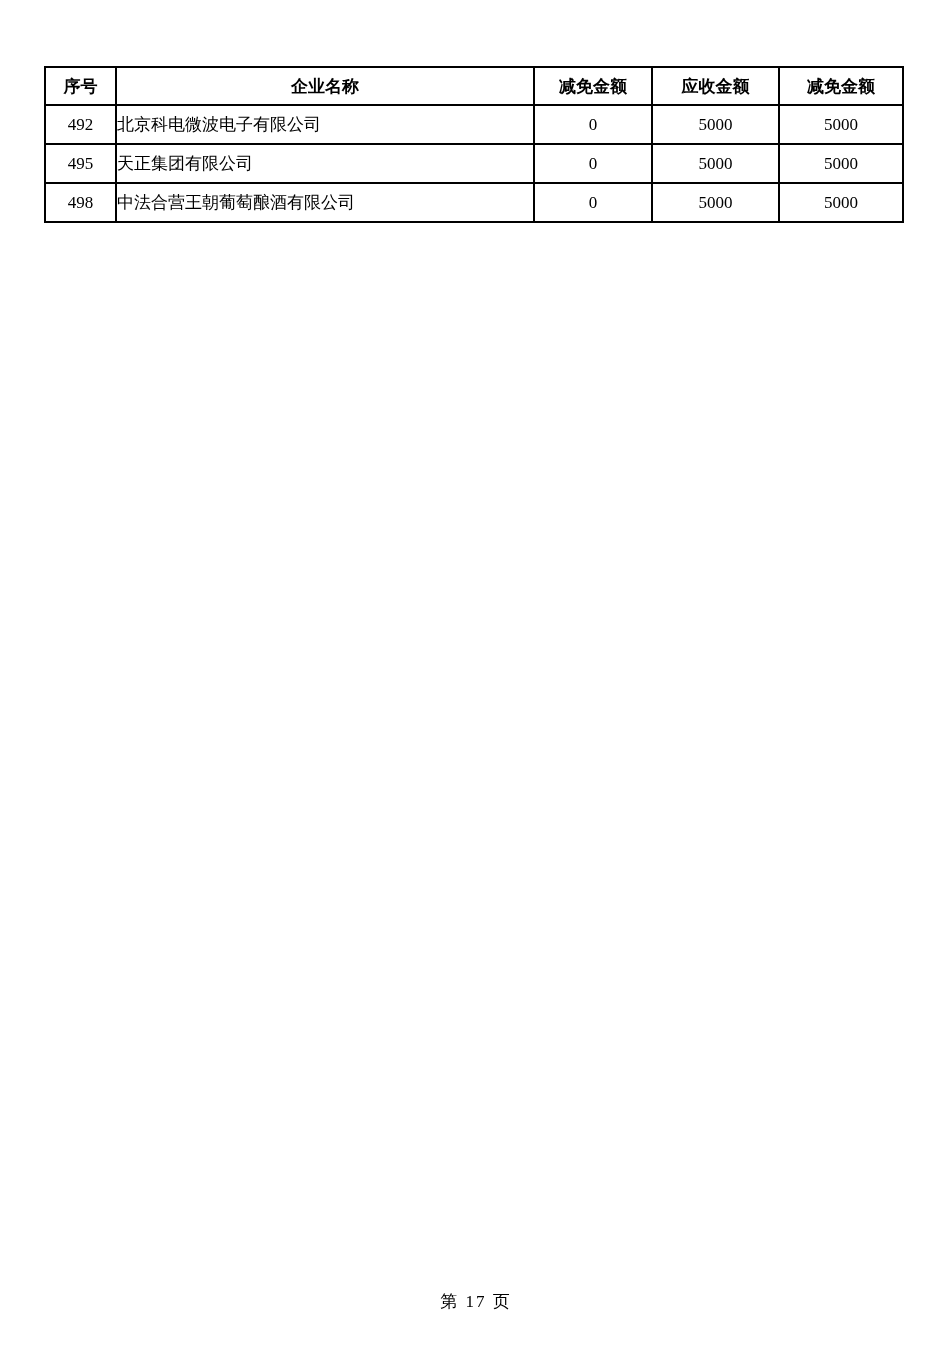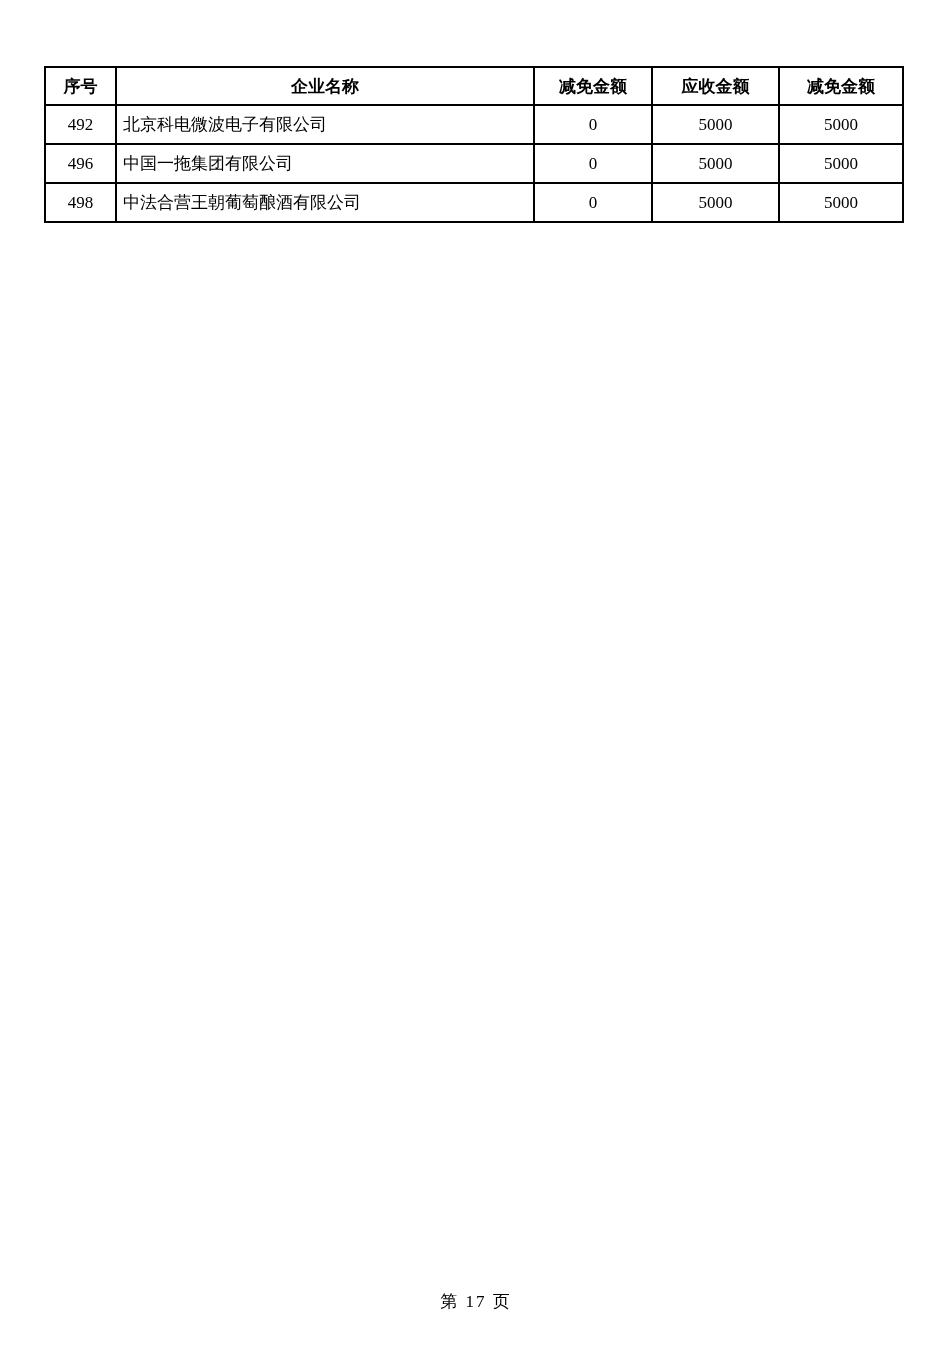--- a/index.html
+++ b/index.html
@@ -35,21 +35,20 @@
     overflow: hidden;
     white-space: nowrap;
   }
   .doc-table th {
     font-family: "Liberation Sans", "DejaVu Sans", sans-serif;
     font-weight: bold;
     height: 36px;
   }
   .doc-table td.company-cell {
     text-align: left;
-    padding-left: 6px;
   }
   .doc-table tr.total-row td {
     font-family: "Liberation Sans", "DejaVu Sans", sans-serif;
     font-weight: bold;
   }
   .page-footer {
     position: absolute;
     left: 0;
     top: 1290px;
     width: 952px;
@@ -80,22 +79,22 @@
   </thead>
   <tbody>
     <tr>
       <td>492</td>
       <td class="company-cell">北京科电微波电子有限公司</td>
       <td>0</td>
       <td>5000</td>
       <td>5000</td>
     </tr>
     <tr>
-      <td>496</td>
-      <td class="company-cell">中国一拖集团有限公司</td>
+      <td>495</td>
+      <td class="company-cell">天正集团有限公司</td>
       <td>0</td>
       <td>5000</td>
       <td>5000</td>
     </tr>
     <tr>
       <td>498</td>
       <td class="company-cell">中法合营王朝葡萄酿酒有限公司</td>
       <td>0</td>
       <td>5000</td>
       <td>5000</td>

